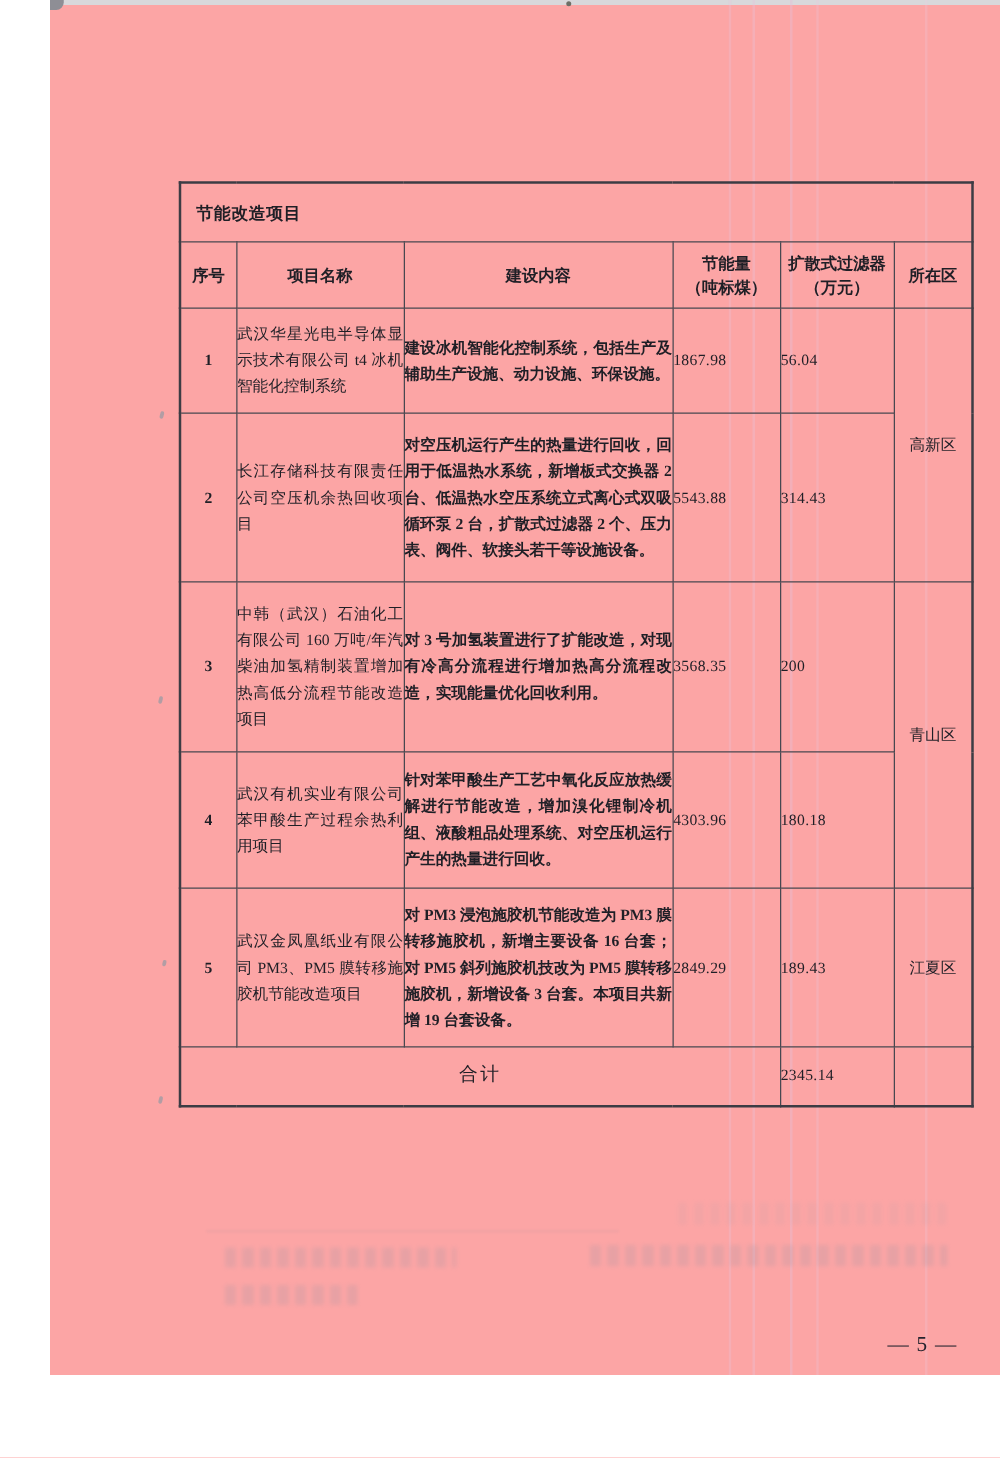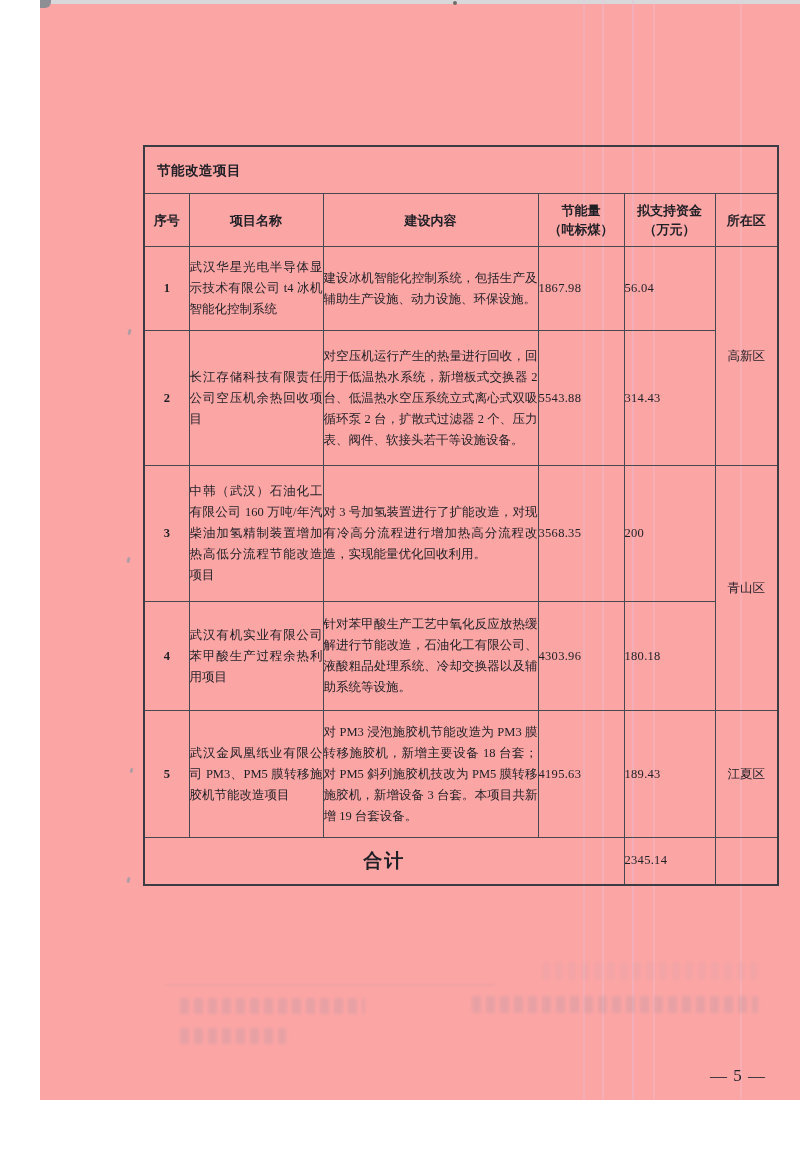--- a/index.html
+++ b/index.html
@@ -49,27 +49,27 @@
   }
   tr.header-row th{
     height:52px;
     font-weight:bold;
     font-size:13px;
     text-align:center;
     line-height:19px;
   }
   td.c-index{text-align:center;font-weight:bold;font-size:13px;}
   td.c-name{text-align:justify;text-justify:inter-character;padding:6px 9px;}
-  td.c-content{text-align:justify;text-justify:inter-character;padding:6px 9px;}
+  td.c-content{text-align:justify;text-justify:inter-character;padding:6px 9px;font-weight:bold;}
   td.c-num{text-align:left;font-size:13px;letter-spacing:.3px;}
   td.c-district{text-align:center;font-size:12.5px;}
   tr.r1{height:84px;} tr.r2{height:135px;} tr.r3{height:136px;}
   tr.r4{height:109px;} tr.r5{height:127px;}
   tr.total-row{height:47px;}
-  tr.total-row td.c-total{font-weight:bold;text-align:center;font-size:19px;letter-spacing:2px;}
+  tr.total-row td.c-total{font-weight:normal;text-align:center;font-size:15px;letter-spacing:2px;}
 
   .page-number{
     position:absolute;left:618px;top:1066px;width:160px;
     text-align:center;font-size:17px;color:#23232e;letter-spacing:1px;
   }
 </style>
 </head>
 <body>
 
 <div class="page">
@@ -103,21 +103,21 @@
       <tbody>
           <tr class="title-row">
         <td colspan="6">节能改造项目</td>
       </tr>
 
       <tr class="header-row">
         <th>序号</th>
         <th>项目名称</th>
         <th>建设内容</th>
         <th><span>节能量</span><br><span>（吨标煤）</span></th>
-        <th><span>拟支持资金</span><br><span>（万元）</span></th>
+        <th><span>扩散式过滤器</span><br><span>（万元）</span></th>
         <th>所在区</th>
       </tr>
 
       <tr class="r1">
         <td class="c-index">1</td>
         <td class="c-name">武汉华星光电半导体显示技术有限公司 t4 冰机智能化控制系统</td>
         <td class="c-content">建设冰机智能化控制系统，包括生产及辅助生产设施、动力设施、环保设施。</td>
         <td class="c-num">1867.98</td>
         <td class="c-num">56.04</td>
         <td class="c-district" rowspan="2">高新区</td>
@@ -136,30 +136,30 @@
         <td class="c-name">中韩（武汉）石油化工有限公司 160 万吨/年汽柴油加氢精制装置增加热高低分流程节能改造项目</td>
         <td class="c-content">对 3 号加氢装置进行了扩能改造，对现有冷高分流程进行增加热高分流程改造，实现能量优化回收利用。</td>
         <td class="c-num">3568.35</td>
         <td class="c-num">200</td>
         <td class="c-district" rowspan="2">青山区</td>
       </tr>
 
       <tr class="r4">
         <td class="c-index">4</td>
         <td class="c-name">武汉有机实业有限公司苯甲酸生产过程余热利用项目</td>
-        <td class="c-content">针对苯甲酸生产工艺中氧化反应放热缓解进行节能改造，石油化工有限公司、液酸粗品处理系统、冷却交换器以及辅助系统等设施。</td>
+        <td class="c-content">针对苯甲酸生产工艺中氧化反应放热缓解进行节能改造，增加溴化锂制冷机组、液酸粗品处理系统、对空压机运行产生的热量进行回收。</td>
         <td class="c-num">4303.96</td>
         <td class="c-num">180.18</td>
       </tr>
 
       <tr class="r5">
         <td class="c-index">5</td>
         <td class="c-name">武汉金凤凰纸业有限公司 PM3、PM5 膜转移施胶机节能改造项目</td>
-        <td class="c-content">对 PM3 浸泡施胶机节能改造为 PM3 膜转移施胶机，新增主要设备 18 台套；对 PM5 斜列施胶机技改为 PM5 膜转移施胶机，新增设备 3 台套。本项目共新增 19 台套设备。</td>
-        <td class="c-num">4195.63</td>
+        <td class="c-content">对 PM3 浸泡施胶机节能改造为 PM3 膜转移施胶机，新增主要设备 16 台套；对 PM5 斜列施胶机技改为 PM5 膜转移施胶机，新增设备 3 台套。本项目共新增 19 台套设备。</td>
+        <td class="c-num">2849.29</td>
         <td class="c-num">189.43</td>
         <td class="c-district">江夏区</td>
       </tr>
 
       <tr class="total-row">
         <td class="c-total" colspan="4">合计</td>
         <td class="c-num">2345.14</td>
         <td class="c-district"></td>
       </tr>
     </tbody>

